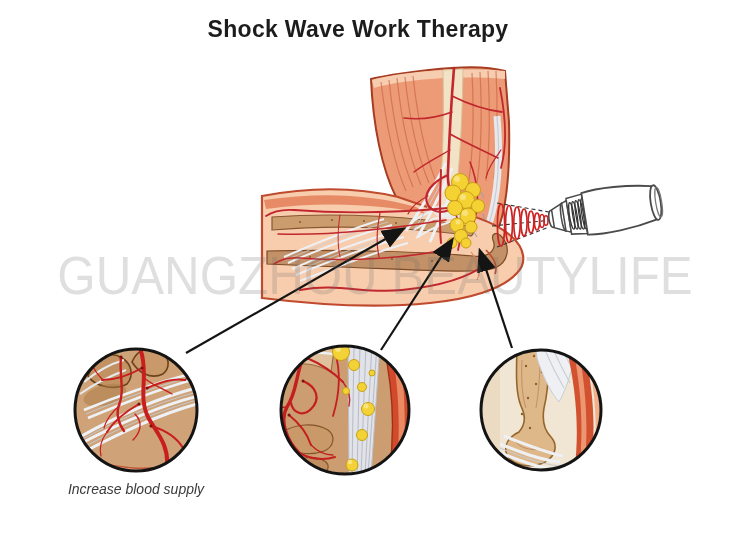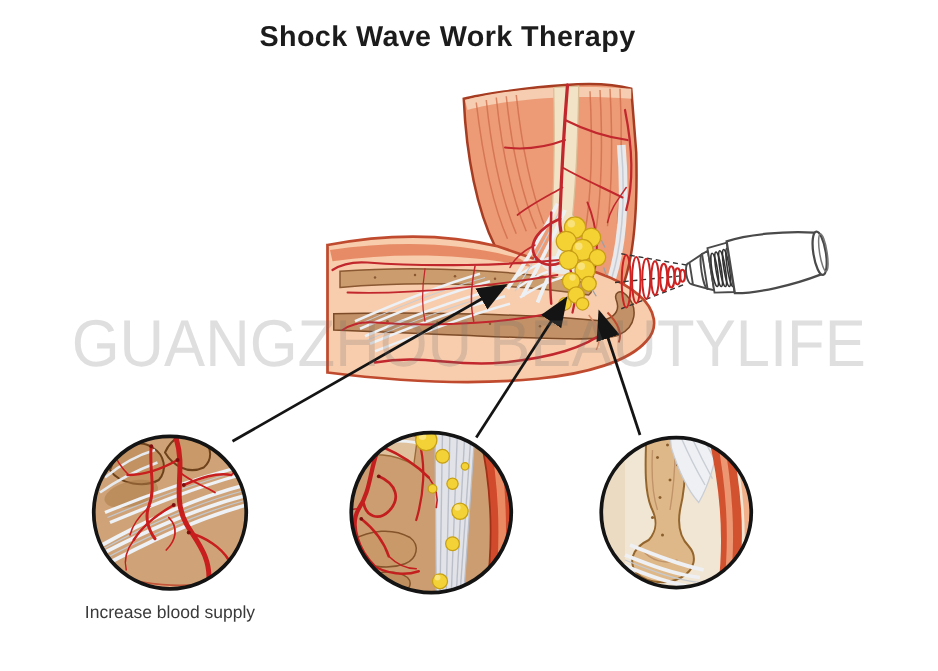--- a/index.html
+++ b/index.html
@@ -4,21 +4,21 @@
 <style>
   html,body{margin:0;padding:0;background:#fff;}
   body{width:750px;height:537px;overflow:hidden;font-family:"Liberation Sans",sans-serif;}
   .stage{position:relative;width:750px;height:537px;background:#fff;}
   .page-title{position:absolute;top:16px;left:0;width:716px;margin:0;text-align:center;
     font-size:23px;font-weight:bold;color:#1c1c1c;letter-spacing:.3px;}
   svg.scene{position:absolute;top:0;left:0;}
   .watermark{position:absolute;top:249px;left:0;width:750px;text-align:center;line-height:1;
     font-size:53px;font-weight:400;color:rgba(110,110,110,.22);white-space:nowrap;
     transform:scaleX(.93);transform-origin:50% 50%;pointer-events:none;}
-  .cap{position:absolute;top:481px;width:200px;font-size:14px;color:#3a3a3a;text-align:center;}
+  .cap{position:absolute;top:481px;width:200px;font-size:14px;color:#3a3a3a;text-align:center;font-style:italic;}
   .cap1{left:36px;}
   .cap2{left:254px;}
 </style>
 </head>
 <body>
 
 <div class="stage">
 
   <h1 class="page-title">Shock Wave Work Therapy</h1>
 

